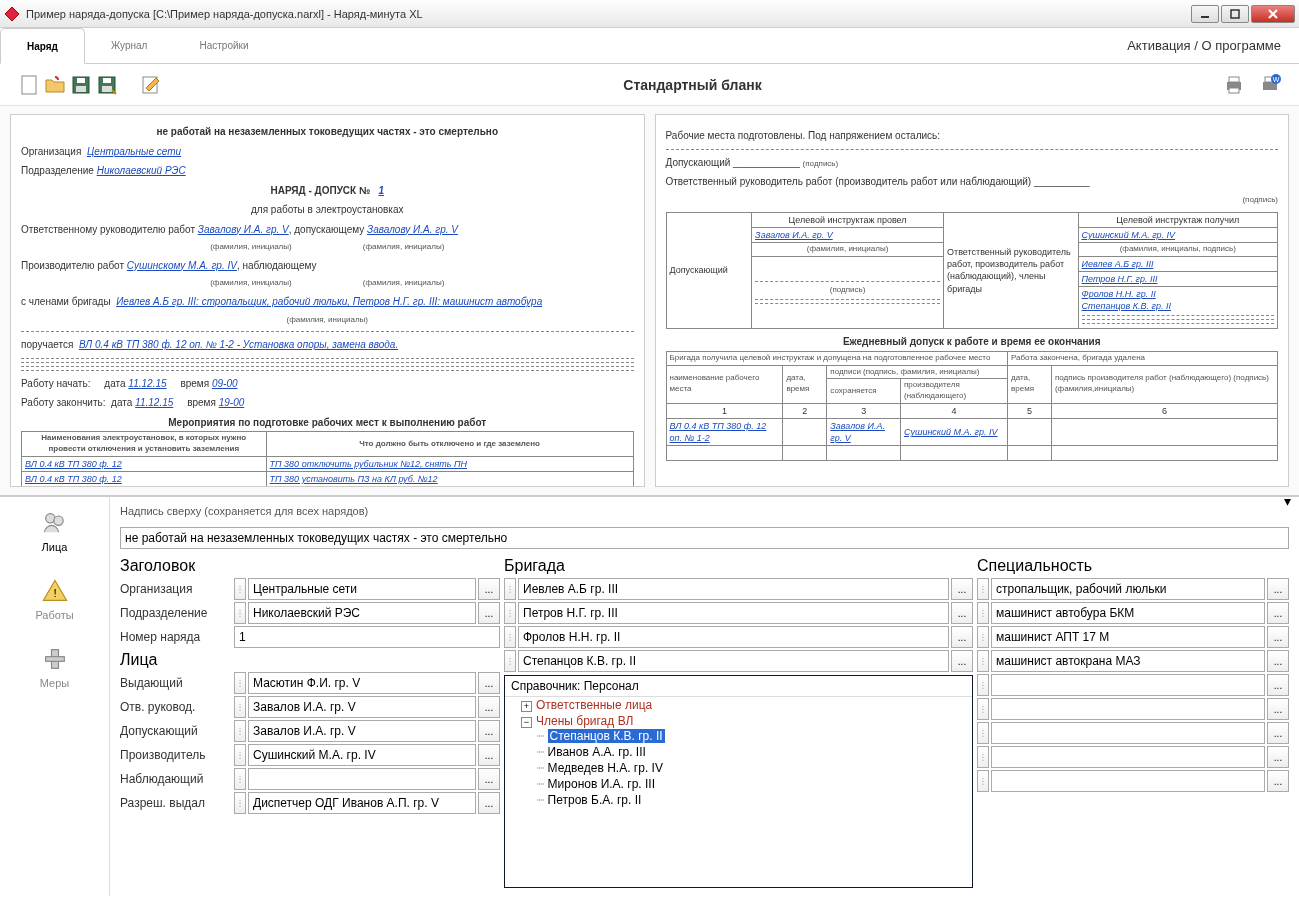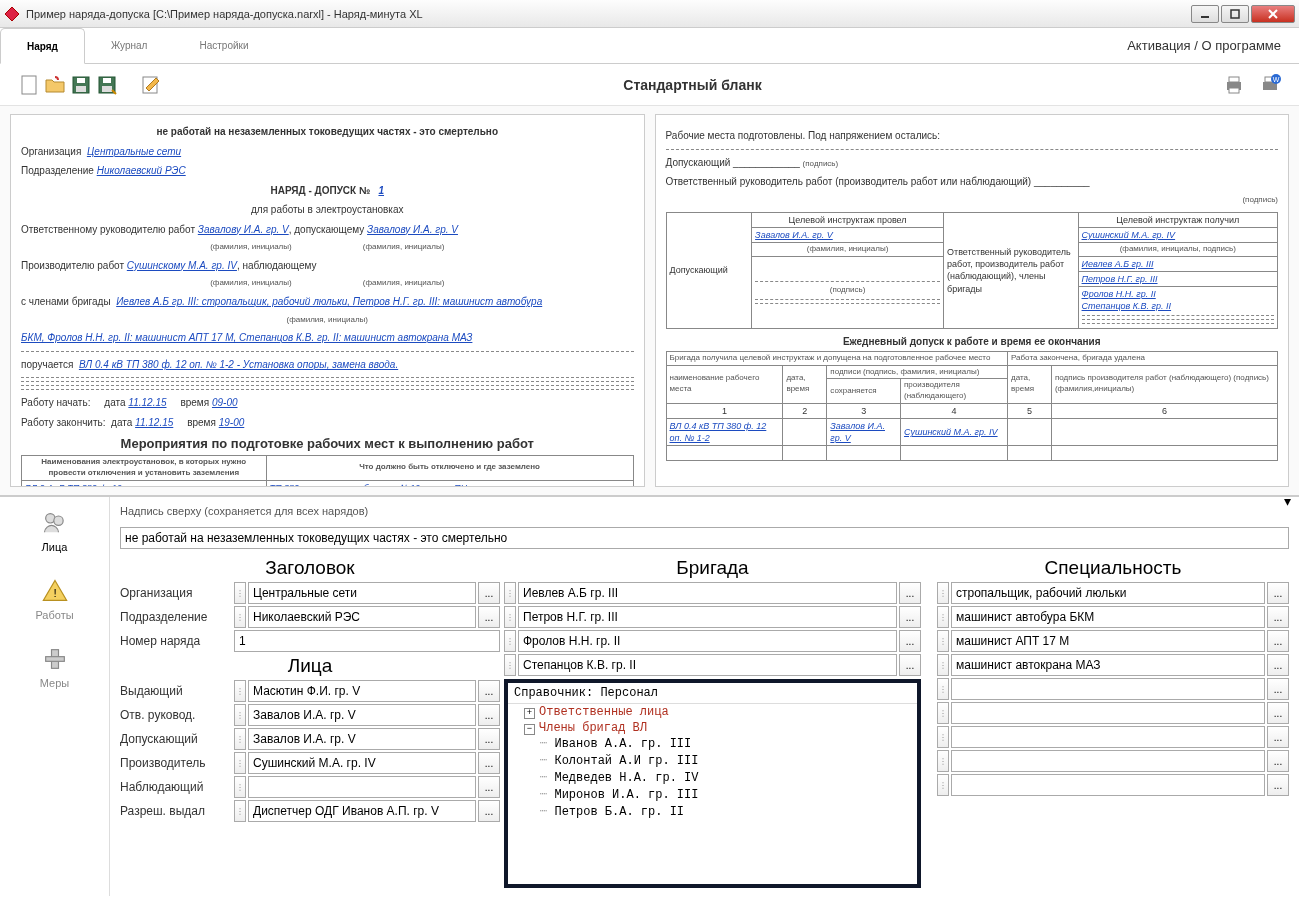--- a/index.html
+++ b/index.html
@@ -50,30 +50,30 @@
   .sidebar2 svg { width: 28px; height: 28px; }
   
   .editor-main { flex: 1; padding: 8px 10px; display:flex; flex-direction:column; }
   .editor-main .top-label { color:#555; margin-bottom:10px; }
   .wide-input { width: 100%; border:1px solid #aaa; padding:3px 4px; font-size:12px; margin-bottom:6px; }
   
   .cols { display:flex; gap:4px; flex:1; overflow:hidden; }
   .col { display:flex; flex-direction:column; }
   .col.c1 { width: 380px; }
   .col.c2 { flex: 1; }
-  .col.c3 { width: 352px; margin-left: 12px; }
-  .section-head { text-align:center; font-size:19px; padding:2px 0; }
+  .col.c3 { width: 312px; }
+  .section-head { font-size:16px; padding:2px 0; }
   
   .fr { display:flex; align-items:center; gap:2px; margin:1px 0; }
   .fr .lbl { width: 112px; font-size: 12px; color:#333; }
   .handle { width: 12px; border:1px solid #aaa; background:linear-gradient(#fff,#eee); height:22px; cursor:grab; display:flex; align-items:center; justify-content:center; font-size:8px; color:#888; }
   .cell-input { flex:1; border:1px solid #aaa; height:22px; padding:0 4px; font-size:12px; background:#fff; }
   .dots-btn { width:22px; height:22px; border:1px solid #aaa; background:linear-gradient(#fff,#eee); cursor:pointer; font-size:10px; display:flex; align-items:center; justify-content:center; }
   
-  .tree-box { border:4px solid #0f172a; flex:1; overflow:auto; background:#fff; margin-top:2px;font-family:Liberation Mono, monospace; }
+  .tree-box { border:1px solid #0f172a; flex:1; overflow:auto; background:#fff; margin-top:2px; }
   .tree-title { padding:3px 6px; border-bottom:1px solid #ddd; font-size:12px; }
   .tree ul { list-style:none; padding-left: 16px; }
   .tree li { padding:1px 0; font-size:12px; }
   .tree .node > span.toggle { display:inline-block; width:11px; height:11px; border:1px solid #888; text-align:center; line-height:9px; font-size:9px; margin-right:4px; cursor:pointer; }
   .tree .red { color:#b03020; }
   .tree li.sel span.leaf { background:#2a6ad4; color:#fff; padding:0 2px; }
   .tree .dashline { color:#888; }
   
   .collapse-handle { position:absolute; top:-4px; right:8px; cursor:pointer; font-size:14px; }
 </style>
@@ -178,30 +178,29 @@
       <div class="row"><span>Организация</span>&nbsp;&nbsp;<span class="blue">Центральные сети</span></div>
       <div class="row"><span>Подразделение</span>&nbsp;<span class="blue">Николаевский РЭС</span></div>
       <div class="hdr"><span>НАРЯД - ДОПУСК №</span>&nbsp;&nbsp;&nbsp;<span class="blue">1</span></div>
       <div class="row" style="text-align:center">для работы в электроустановках</div>
       <div class="row"><span>Ответственному руководителю работ</span> <span class="blue">Завалову И.А. гр. V</span><span>, допускающему</span> <span class="blue">Завалову И.А. гр. V</span></div>
       <div class="row sml" style="text-align:center"><span>(фамилия, инициалы)</span>&nbsp;&nbsp;&nbsp;&nbsp;&nbsp;&nbsp;&nbsp;&nbsp;&nbsp;&nbsp;&nbsp;&nbsp;&nbsp;&nbsp;&nbsp;&nbsp;&nbsp;&nbsp;&nbsp;&nbsp;&nbsp;&nbsp;&nbsp;&nbsp;&nbsp;&nbsp;&nbsp;&nbsp;&nbsp;&nbsp;&nbsp;&nbsp;<span>(фамилия, инициалы)</span></div>
       <div class="row"><span>Производителю работ</span> <span class="blue">Сушинскому М.А. гр. IV</span><span>, наблюдающему</span></div>
       <div class="row sml" style="text-align:center"><span>(фамилия, инициалы)</span>&nbsp;&nbsp;&nbsp;&nbsp;&nbsp;&nbsp;&nbsp;&nbsp;&nbsp;&nbsp;&nbsp;&nbsp;&nbsp;&nbsp;&nbsp;&nbsp;&nbsp;&nbsp;&nbsp;&nbsp;&nbsp;&nbsp;&nbsp;&nbsp;&nbsp;&nbsp;&nbsp;&nbsp;&nbsp;&nbsp;&nbsp;&nbsp;<span>(фамилия, инициалы)</span></div>
       <div class="row"><span>с членами бригады</span>&nbsp; <span class="blue">Иевлев А.Б гр. III: стропальщик, рабочий люльки, Петров Н.Г. гр. III: машинист автобура</span></div>
       <div class="row sml" style="text-align:center">(фамилия, инициалы)</div>
-      <div class="row"><span class="blue">БКМ, Фролов Н.Н. гр. II: машинист АПТ 17 М, Степанцов К.В. гр. II: машинист автокрана МАЗ</span></div>
       <div class="dash"></div>
       <div class="row"><span>поручается</span>&nbsp; <span class="blue">ВЛ 0.4 кВ ТП 380 ф. 12 оп. № 1-2 - Установка опоры, замена ввода.</span></div>
       <div class="dash"></div>
         <div class="dash"></div>
         <div class="dash"></div>
         <div class="dash"></div>
       <div class="row"><span>Работу начать:</span>&nbsp;&nbsp;&nbsp;&nbsp;&nbsp;<span>дата</span>&nbsp;<span class="blue">11.12.15</span>&nbsp;&nbsp;&nbsp;&nbsp;&nbsp;<span>время</span>&nbsp;<span class="blue">09-00</span></div>
       <div class="row"><span>Работу закончить:</span>&nbsp;&nbsp;<span>дата</span>&nbsp;<span class="blue">11.12.15</span>&nbsp;&nbsp;&nbsp;&nbsp;&nbsp;<span>время</span>&nbsp;<span class="blue">19-00</span></div>
-      <div class="hdr" style="font-size:13px">Мероприятия по подготовке рабочих мест к выполнению работ</div>
+      <div class="hdr" style="font-size:10px">Мероприятия по подготовке рабочих мест к выполнению работ</div>
       <table>
         <tbody>
             <tr>
               <th style="width:40%" class="sml">Наименования электроустановок, в которых нужно провести отключения и установить заземления</th>
               <th class="sml">Что должно быть отключено и где заземлено</th>
             </tr>
         <tr>
               <td class="blue">ВЛ 0.4 кВ ТП 380 ф. 12</td>
               <td class="blue">ТП 380 отключить рубильник №12, снять ПН</td>
             </tr>
@@ -411,22 +410,22 @@
               <input class="cell-input" value="Степанцов К.В. гр. II" style="">
               <div class="dots-btn">...</div>
             </div>
           <div class="tree-box">
             <div class="tree-title">Справочник: Персонал</div>
             <div class="tree">
               <ul>
                 <li class="node"><span class="toggle">+</span><span class="red">Ответственные лица</span></li>
                 <li class="node"><span class="toggle">−</span><span class="red">Члены бригад ВЛ</span>
                   <ul>
+                    <li class="sel"><span class="dashline">┈</span> <span class="leaf">Степанцов К.В. гр. II</span></li>
                     <li><span class="dashline">┈</span> <span class="leaf">Иванов А.А. гр. III</span></li>
-                    <li><span class="dashline">┈</span> <span class="leaf">Колонтай А.И гр. III</span></li>
                     <li><span class="dashline">┈</span> <span class="leaf">Медведев Н.А. гр. IV</span></li>
                     <li><span class="dashline">┈</span> <span class="leaf">Миронов И.А. гр. III</span></li>
                     <li><span class="dashline">┈</span> <span class="leaf">Петров Б.А. гр. II</span></li>
                   </ul>
                 </li>
               </ul>
             </div>
           </div>
         </div>
 

